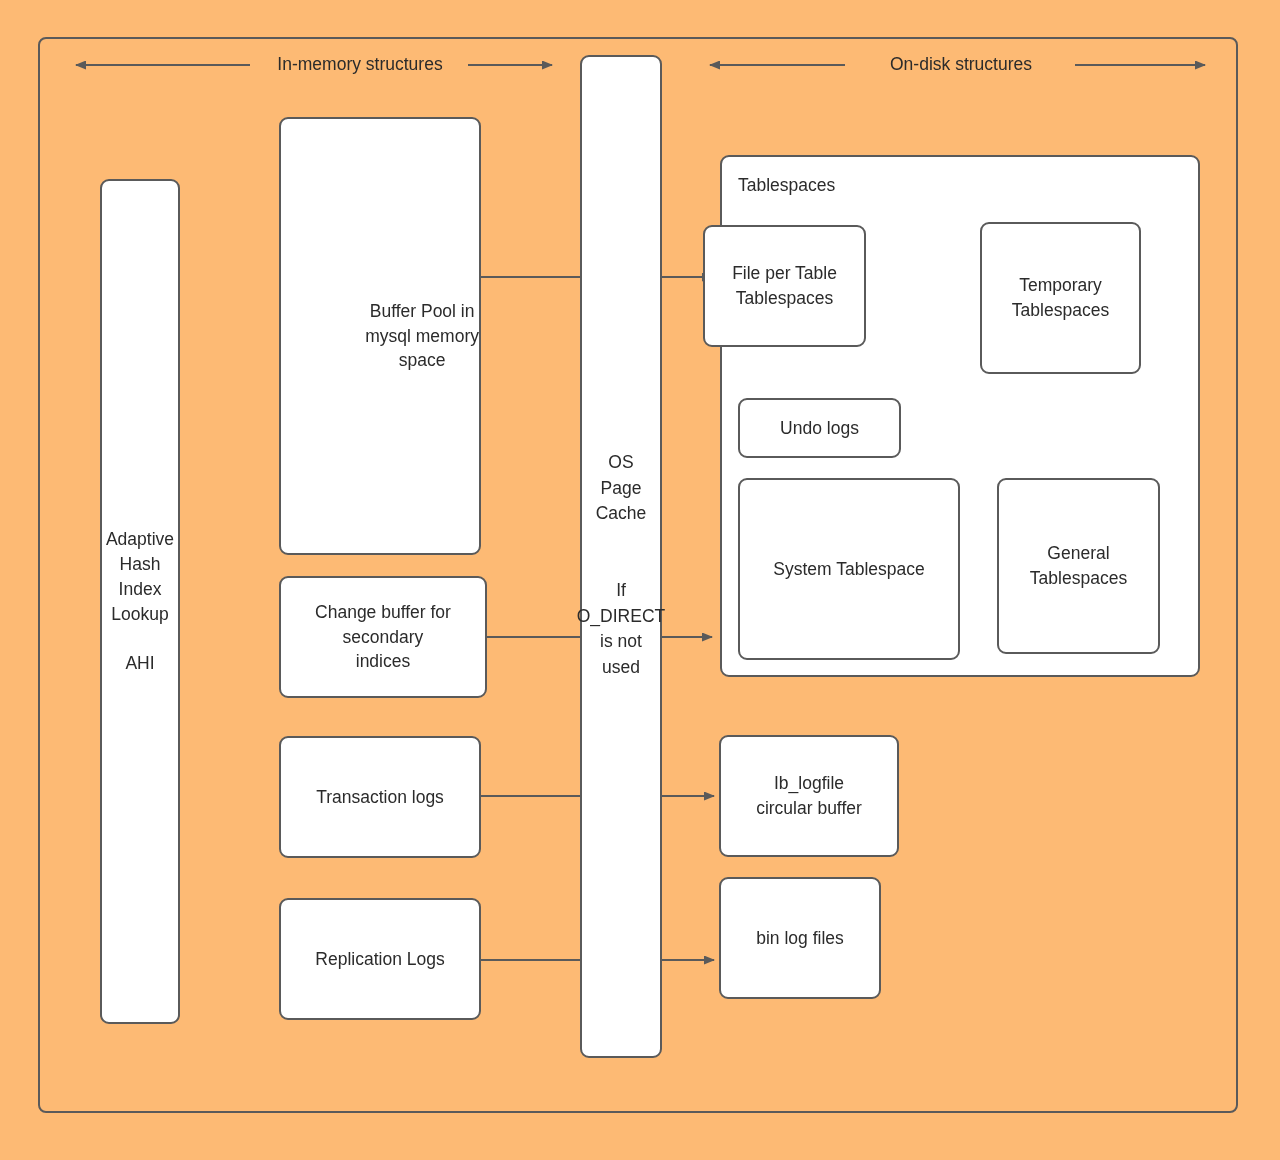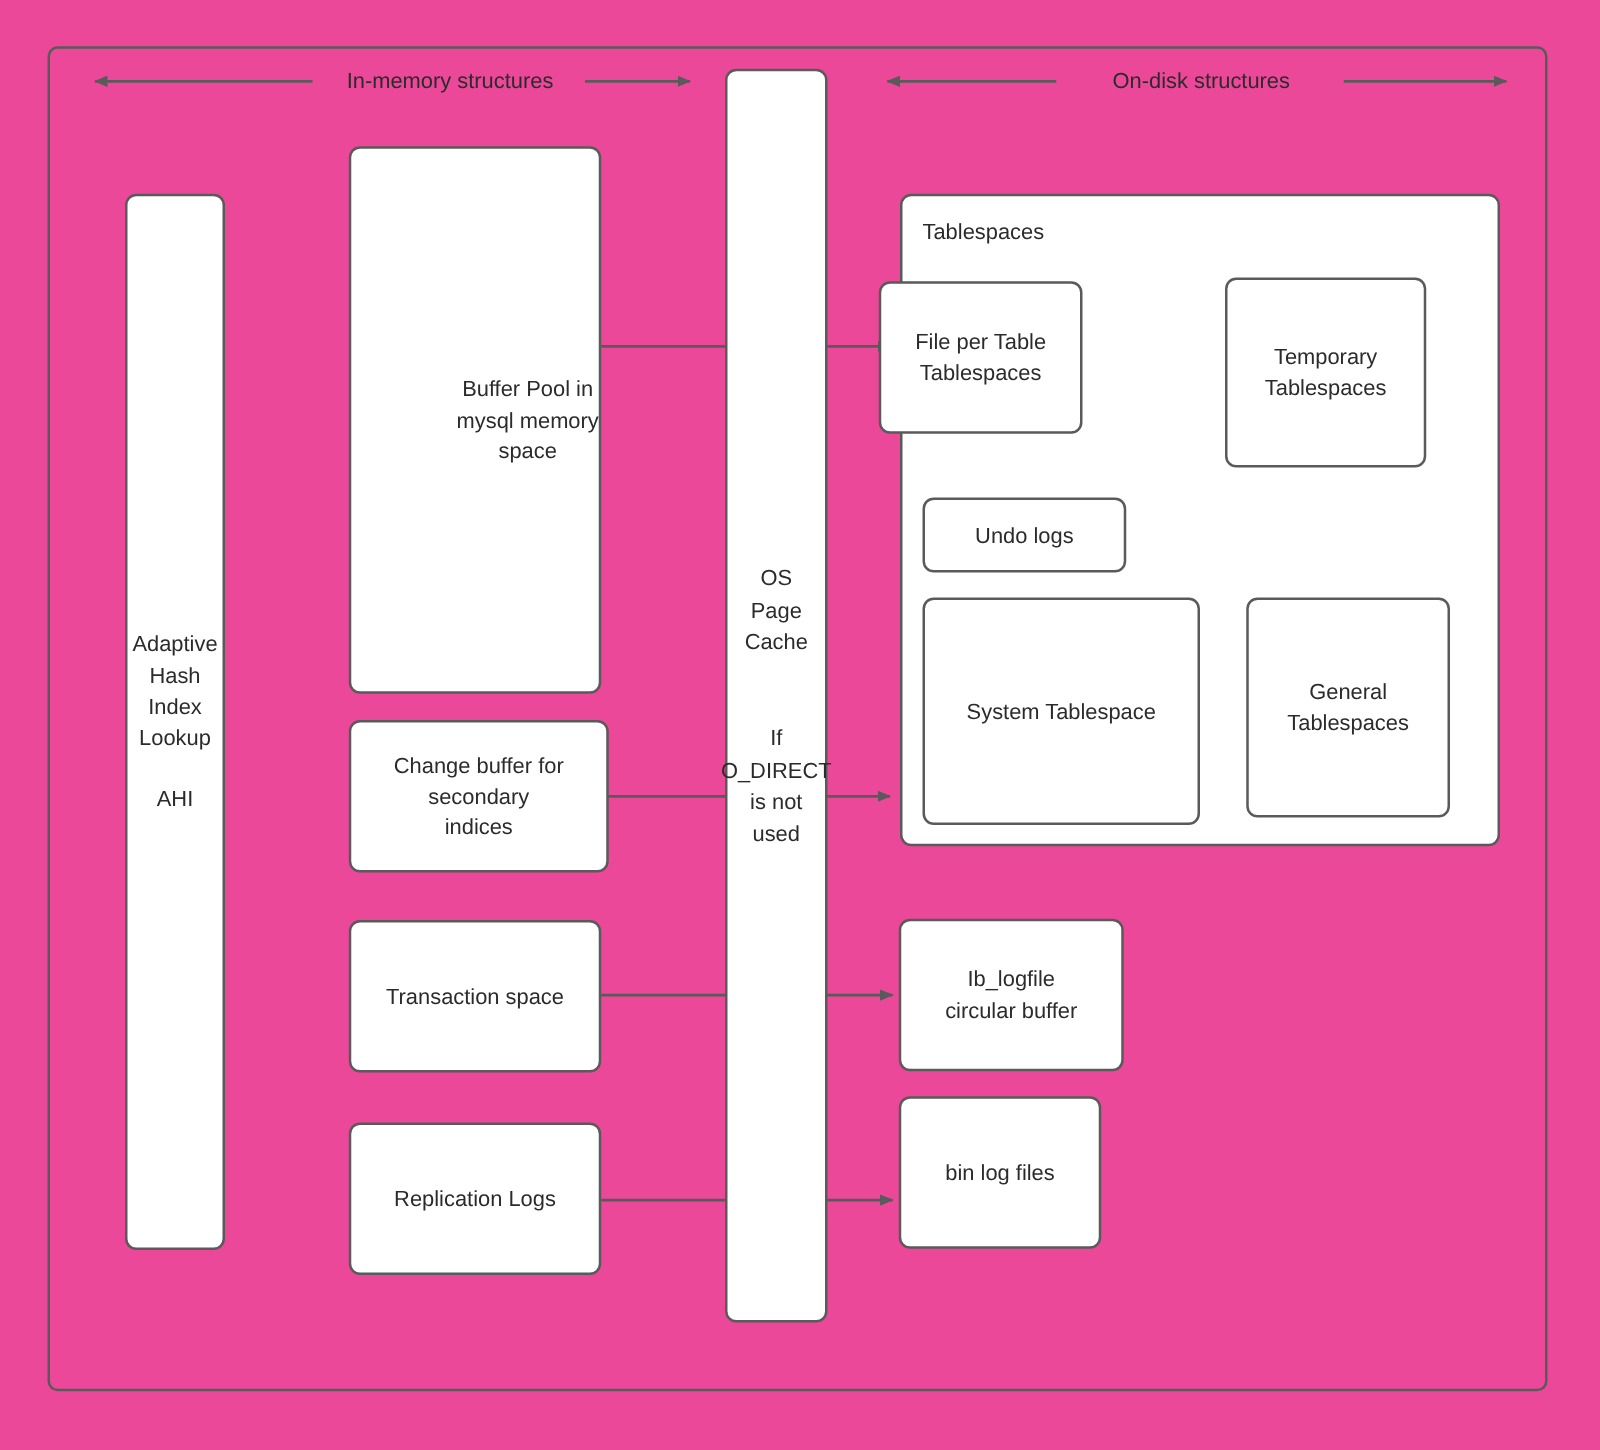--- a/index.html
+++ b/index.html
@@ -8,21 +8,21 @@
     background: #ffffff;
   }
   body {
     font-family: "Liberation Sans", sans-serif;
     color: #2b2b2b;
   }
   #canvas {
     position: relative;
     width: 1280px;
     height: 1160px;
-    background: #ec4899;
+    background: #fdba74;
     overflow: hidden;
   }
   .outer-frame {
     position: absolute;
     left: 38px;
     top: 37px;
     width: 1200px;
     height: 1076px;
     border: 2.5px solid #5a5a5a;
     border-radius: 8px;
@@ -45,20 +45,21 @@
   }
   .band-label {
     position: absolute;
     font-size: 17.5px;
     color: #2b2b2b;
     white-space: nowrap;
     text-align: center;
   }
   .overflow-text {
     overflow: visible;
+    margin-top: 24px;
   }
   .group-box {
     position: absolute;
     border: 2.5px solid #5a5a5a;
     border-radius: 9px;
     background: #ffffff;
     box-sizing: border-box;
   }
   .group-title {
     position: absolute;
@@ -134,21 +135,21 @@
 space</span>
   </div>
 
   <div class="node" style="left:279px; top:576px; width:208px; height:122px;">
     <span>Change buffer for
 secondary
 indices</span>
   </div>
 
   <div class="node" style="left:279px; top:736px; width:202px; height:122px;">
-    <span>Transaction space</span>
+    <span>Transaction logs</span>
   </div>
 
   <div class="node" style="left:279px; top:898px; width:202px; height:122px;">
     <span>Replication Logs</span>
   </div>
 
   <div class="node" style="left:580px; top:55px; width:82px; height:1003px;"></div>
   <div class="col-text" style="left:541px; top:450px;">OS
 Page
 Cache</div>

